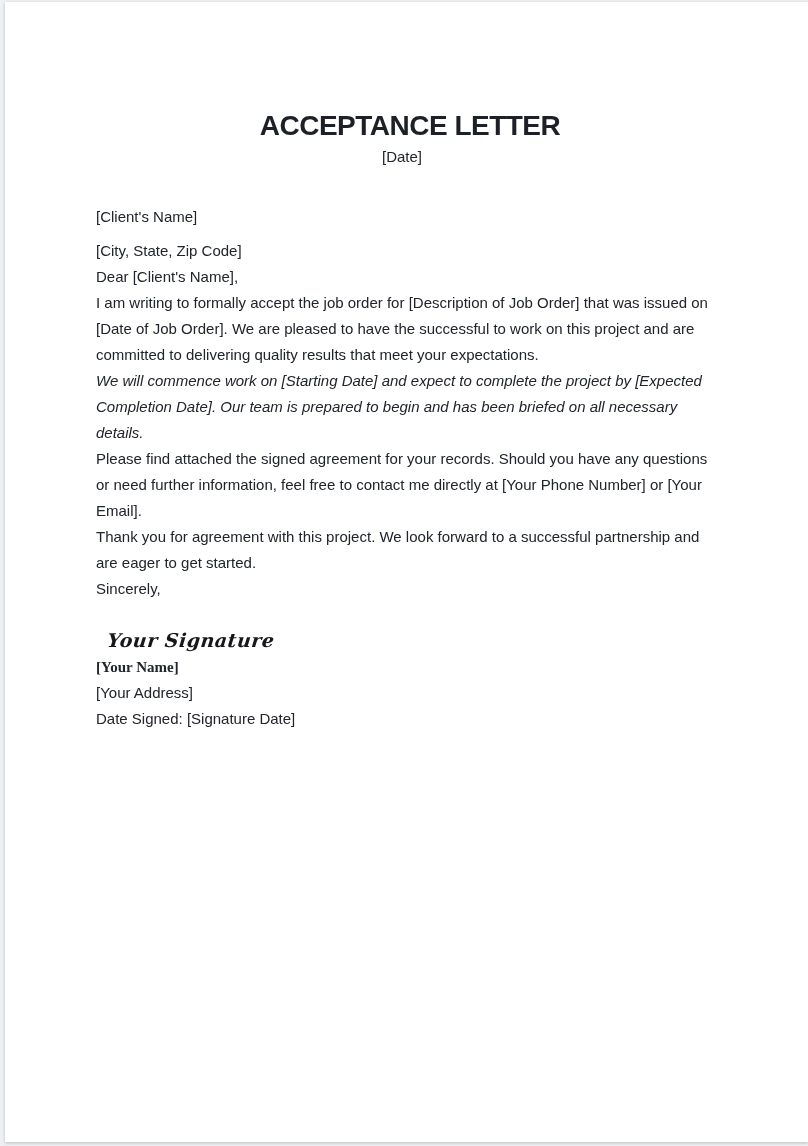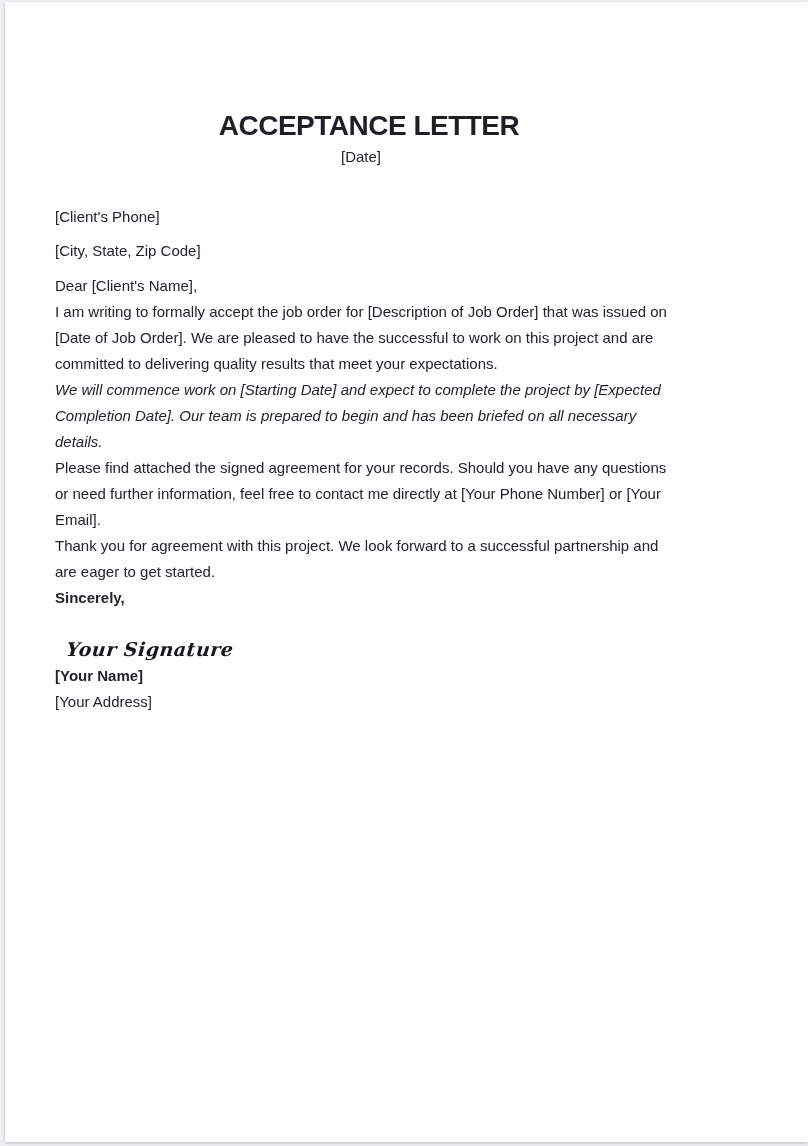--- a/index.html
+++ b/index.html
@@ -10,77 +10,77 @@
     position: relative;
     font-family: "Liberation Sans", sans-serif;
   }
   .paper {
     position: absolute;
     left: 5px; top: 2px; right: 0; bottom: 4px;
     background: #ffffff;
     box-shadow: 0 1px 3px rgba(90, 95, 105, 0.35);
   }
   .content {
-    padding-left: 50px;
+    padding-left: 91px;
     width: 612px;
     color: #20242b;
     font-size: 15px;
     line-height: 26px;
   }
   .content p { margin: 0; }
   h1.title {
     margin: 106px 0 0 8px;
     width: 612px;
     text-align: center;
     font-size: 28px;
     line-height: 36px;
     font-weight: 700;
     letter-spacing: -0.5px;
     color: #1d2127;
   }
   .date-line { margin-top: 43px; text-align: center; }
   .recipient { margin-top: 34px; }
   .recipient p { margin-bottom: 8px; }
-  .recipient p:last-child { margin-bottom: 9px; }
+  .recipient p:last-child { margin-bottom: 0; }
   .salutation { margin-top: 35px; }
   .para-1 { margin-top: 39px; }
   .para-2 { margin-top: 7px; font-style: italic; }
   .para-3 { margin-top: 7px; }
   .para-4 { margin-top: 10px; }
   .b { font-weight: 400; }
-  .closing { margin-top: 35px; font-weight: bold; }
+  .closing { margin-top: 35px; }
   .signature {
     margin-top: 24px;
     padding-left: 10px;
     font-family: "DejaVu Serif", serif;
     font-style: italic;
     font-weight: 700;
     font-size: 19px;
     line-height: 28px;
     letter-spacing: 0.5px;
     transform: skewX(-6deg);
     transform-origin: left bottom;
     color: #15171b;
   }
-  .signer-name { margin-top: 35px; font-weight: 700; }
+  .signer-name { margin-top: 35px; font-weight: 700; font-family: Liberation Serif, serif; }
   .signer-position { margin-top: 8px; }
   .date-signed { margin-top: 34px; }
 </style>
 </head>
 <body>
 
 <div class="paper">
   <div class="content">
 
     <h1 class="title">ACCEPTANCE LETTER</h1>
 
     <p class="date-line">[Date]</p>
 
     <div class="recipient">
-      <p>[Client's Phone]</p>
+      <p>[Client's Name]</p>
       <p>[City, State, Zip Code]</p>
     </div>
 
     <p class="salutation">Dear [Client's Name],</p>
 
     <p class="para-1">I am writing to formally accept the job order for [Description of Job Order] that was issued on [Date of Job Order]. We are pleased to have the successful to work on this project and are committed to delivering quality results that meet your expectations.</p>
 
     <p class="para-2">We will commence work on [Starting Date] and expect to complete the project by [Expected Completion Date]. Our team is prepared to begin and has been briefed on all necessary details.</p>
 
     <p class="para-3"><span>Please find attached the signed agreement for your records. Should you have any questions or need further information, feel free to contact me directly at </span><span class="b">[Your Phone Number]</span><span> or </span><span class="b">[Your Email]</span><span>.</span></p>
@@ -88,15 +88,16 @@
     <p class="para-4">Thank you for agreement with this project. We look forward to a successful partnership and are eager to get started.</p>
 
     <p class="closing">Sincerely,</p>
 
     <div class="signature">Your Signature</div>
 
     <p class="signer-name">[Your Name]</p>
 
     <p class="signer-position">[Your Address]</p>
 
+    <p class="date-signed">Date Signed: [Signature Date]</p>
 
   </div>
 </div>
 
 </body></html>

